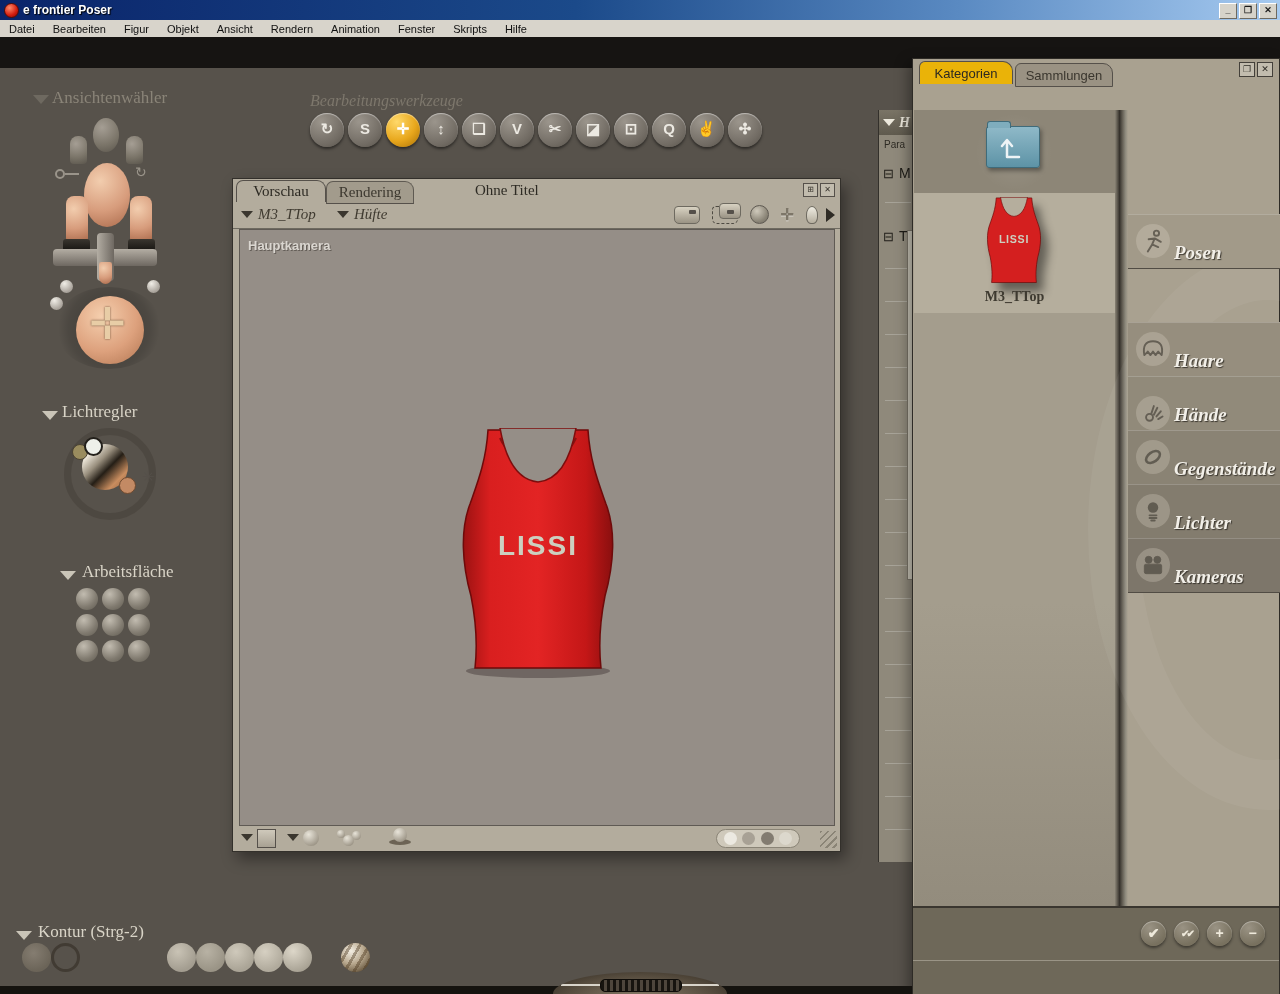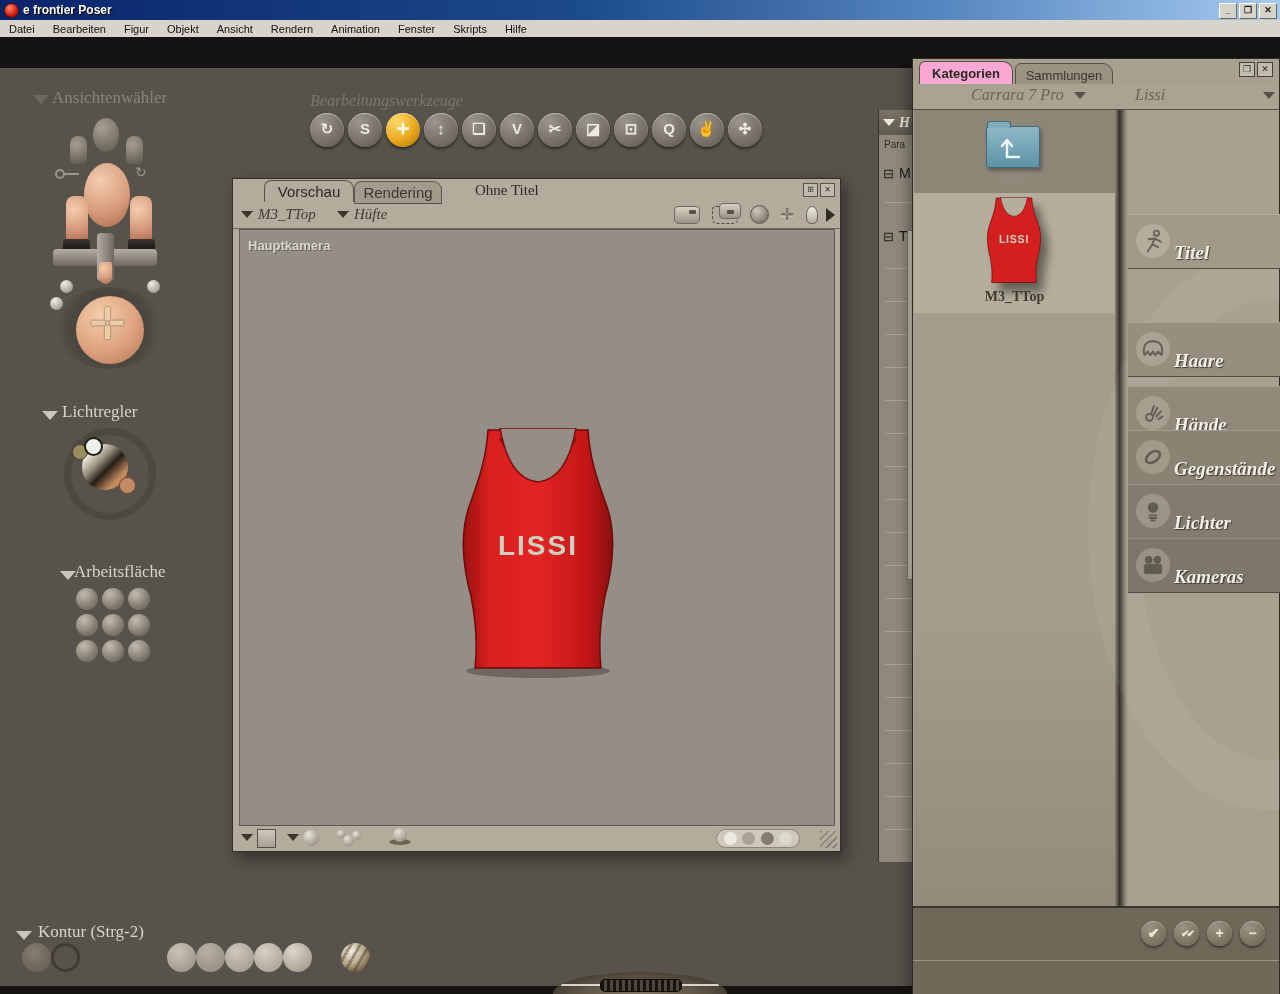--- a/index.html
+++ b/index.html
@@ -70,22 +70,22 @@
     background:radial-gradient(circle at 32% 26%,#9b958c,#716b63 68%,#57524a);
     box-shadow:inset 0 1px 1px rgba(255,255,255,.45),0 2px 3px rgba(0,0,0,.5);
     color:#ece9e2;font-size:15px;font-weight:bold;line-height:34px;text-align:center;cursor:pointer;}
   .tool-btn.selected{background:radial-gradient(circle at 32% 26%,#ffd96a,#e8a71c 55%,#a86f06);
     color:#fff;}
   .tool-btn .g{display:block;transform:translateY(-1px);}
 
   
   .preview{left:232px;top:178px;width:609px;height:674px;background:#b3ac9d;
     border:1px solid #33302b;box-sizing:border-box;box-shadow:5px 7px 14px rgba(0,0,0,.4);}
-  .pv-tab{position:absolute;font-family:Liberation Sans, sans-serif;font-size:15px;height:21px;
-    display:flex;align-items:center;justify-content:center;border-radius:7px 9px 0 0;margin-left:28px;}
+  .pv-tab{position:absolute;font-family:Liberation Serif, serif;font-size:15px;height:21px;
+    display:flex;align-items:center;justify-content:center;border-radius:7px 9px 0 0;}
   .pv-tab.active{left:3px;top:1px;width:88px;background:#b3ac9d;border:1px solid #55504a;
     border-bottom:none;color:#2c2922;}
   .pv-tab.inactive{left:93px;top:2px;width:86px;background:#a29b8c;border:1px solid #5f5a52;
     border-bottom:1px solid #55504a;color:#3c382f;text-align:right;}
   .pv-title{position:absolute;left:242px;top:3px;font-family:"Liberation Serif",serif;
     font-size:15px;color:#2e2b24;}
   .pv-maxi{position:absolute;top:4px;width:13px;height:12px;border:1px solid #55504a;
     background:#c2bcae;font-size:8px;line-height:11px;text-align:center;color:#3a362f;}
   .pv-row2{position:absolute;left:0;top:22px;width:100%;height:28px;border-bottom:1px solid #6e6a60;
     box-sizing:border-box;}
@@ -135,21 +135,21 @@
   .pgroup .box{font-size:13px;line-height:1;}
   .pline{position:absolute;left:6px;width:26px;height:1px;background:rgba(255,255,255,.22);}
   .pscroll{position:absolute;right:1px;top:120px;width:6px;height:350px;background:#c9c5b7;
     border:1px solid #7a7468;box-sizing:border-box;}
 
   
   .library{left:912px;top:58px;width:368px;height:936px;background:#a9a190;
     border:1px solid #2e2b26;box-sizing:border-box;box-shadow:-4px 4px 12px rgba(0,0,0,.35);}
   .lib-tab{position:absolute;height:22px;border-radius:6px 10px 0 0;border:1px solid #55504a;
     display:flex;align-items:center;justify-content:center;font-size:13px;color:#2c2922;}
-  .lib-tab.active{left:6px;top:2px;width:92px;background:#f9a8d4;border-bottom:none;font-weight:bold;}
+  .lib-tab.active{left:6px;top:2px;width:92px;background:#eab308;border-bottom:none;}
   .lib-tab.inactive{left:102px;top:4px;width:96px;background:#9a9283;color:#3a362e;}
   .lib-winbtn{position:absolute;top:3px;width:14px;height:13px;border:1px solid #44403a;
     background:#c2bcae;font-size:9px;line-height:12px;text-align:center;color:#2e2b25;}
   .lib-dd-row{position:absolute;left:0;top:25px;width:100%;height:26px;background:#aaa392;
     border-bottom:1px solid #55504a;box-sizing:border-box;}
   .lib-dd{position:absolute;display:flex;align-items:center;gap:10px;
     font-family:"Liberation Serif",serif;font-style:italic;font-size:16px;color:#6b6458;}
   .lib-body{position:absolute;left:0;top:51px;width:100%;height:796px;}
   .thumb-col{position:absolute;left:1px;top:0;width:201px;height:100%;
     background:linear-gradient(#a49d8d 0 62%,#938c7d);}
@@ -258,21 +258,21 @@
   <div class="abs" style="left:42px;top:406px;"><span class="tri"></span></div>
   <div class="abs side-label" style="left:62px;top:402px;">Lichtregler</div>
   <div class="abs lr-ring" style="left:64px;top:428px;width:78px;height:78px;"></div>
   <div class="abs ball lr-sphere" style="left:82px;top:444px;width:46px;height:46px;"></div>
   <div class="abs ball knob" style="left:72px;top:444px;width:14px;height:14px;background:#9a8c5e;border:1px solid #4a4232;"></div>
   <div class="abs ball knob" style="left:84px;top:437px;width:15px;height:15px;background:#eef0ea;border:2px solid #23201b;"></div>
   <div class="abs ball knob" style="left:119px;top:477px;width:15px;height:15px;background:#c38a64;border:1px solid #6e4a30;"></div>
   <div class="abs" style="left:142px;top:468px;font-size:15px;color:#55504a;">✳</div>
 
   <div class="abs" style="left:60px;top:566px;"><span class="tri"></span></div>
-  <div class="abs side-label" style="left:74px;top:562px;">Arbeitsfläche</div>
+  <div class="abs side-label" style="left:82px;top:562px;">Arbeitsfläche</div>
   <div class="abs ws-grid" style="left:76px;top:588px;">
     <div class="ws-dot"></div>
       <div class="ws-dot"></div>
       <div class="ws-dot"></div>
     <div class="ws-dot"></div>
       <div class="ws-dot"></div>
       <div class="ws-dot"></div>
     <div class="ws-dot"></div>
       <div class="ws-dot"></div>
       <div class="ws-dot"></div>
@@ -445,30 +445,20 @@
   <div class="abs library">
     <div class="lib-tab active">
         <span>Kategorien</span>
       </div>
     <div class="lib-tab inactive">
         <span>Sammlungen</span>
       </div>
     <div class="lib-winbtn" style="right:24px;">❐</div>
     <div class="lib-winbtn" style="right:6px;">✕</div>
 
-    <div class="lib-dd-row">
-      <div class="lib-dd" style="left:58px;top:2px;">
-        <span>Carrara 7 Pro</span>
-        <span class="tri-s" style="border-top-color:#55504a;"></span>
-      </div>
-      <div class="lib-dd" style="left:222px;top:2px;width:140px;justify-content:space-between;">
-        <span>Lissi</span>
-        <span class="tri-s" style="border-top-color:#55504a;"></span>
-      </div>
-    </div>
 
     <div class="lib-body">
       <div class="thumb-col">
         <div class="thumb-cell cell-folder">
           <div class="folder-halo"></div>
           <div class="folder-ic">
             <svg width="52" height="40" viewBox="0 0 52 40">
                 <path d="M32,30 L20,30 L20,14 M15,19 L20,13 L25,19" fill="none" stroke="#eef4f6" stroke-width="2.5" stroke-linecap="round" stroke-linejoin="round"></path>
               </svg>
           </div>
@@ -487,31 +477,31 @@
 
       <div class="cat-col">
         <div class="cat-watermark"></div>
         <div class="cat-item" style="top:104px;background:#a29a89;">
           <div class="cat-icon">
             <svg width="26" height="26" viewBox="0 0 30 30" fill="none" stroke-width="2.2" stroke-linecap="round">
                 <circle cx="19" cy="6" r="3"></circle>
                 <path d="M9,27 L14,19 L17,12 M17,12 L24,16 M14,19 L21,22 M17,12 L10,13"></path>
               </svg>
           </div>
-          <div class="cat-label">Titel</div>
+          <div class="cat-label">Posen</div>
         </div>
         <div class="cat-item" style="top:212px;background:#968e7e;">
           <div class="cat-icon">
             <svg width="26" height="26" viewBox="0 0 30 30" fill="none" stroke-width="2.2" stroke-linecap="round" stroke-linejoin="round">
                 <path d="M5,22 Q2,6 15,6 Q28,6 25,22 L21,18 L18,22 L15,18 L12,22 L9,18 Z"></path>
               </svg>
           </div>
           <div class="cat-label">Haare</div>
         </div>
-        <div class="cat-item" style="top:276px;background:#918a7a;">
+        <div class="cat-item" style="top:266px;background:#918a7a;align-items:flex-end;">
           <div class="cat-icon">
             <svg width="26" height="26" viewBox="0 0 30 30" fill="none" stroke-width="2.2" stroke-linecap="round">
                 <circle cx="11" cy="20" r="4"></circle>
                 <path d="M13,16 L16,7 M16,17 L20,9 M19,19 L24,13 M21,22 L26,19"></path>
               </svg>
           </div>
           <div class="cat-label">Hände</div>
         </div>
         <div class="cat-item" style="top:320px;background:#8a8374;">
           <div class="cat-icon">

